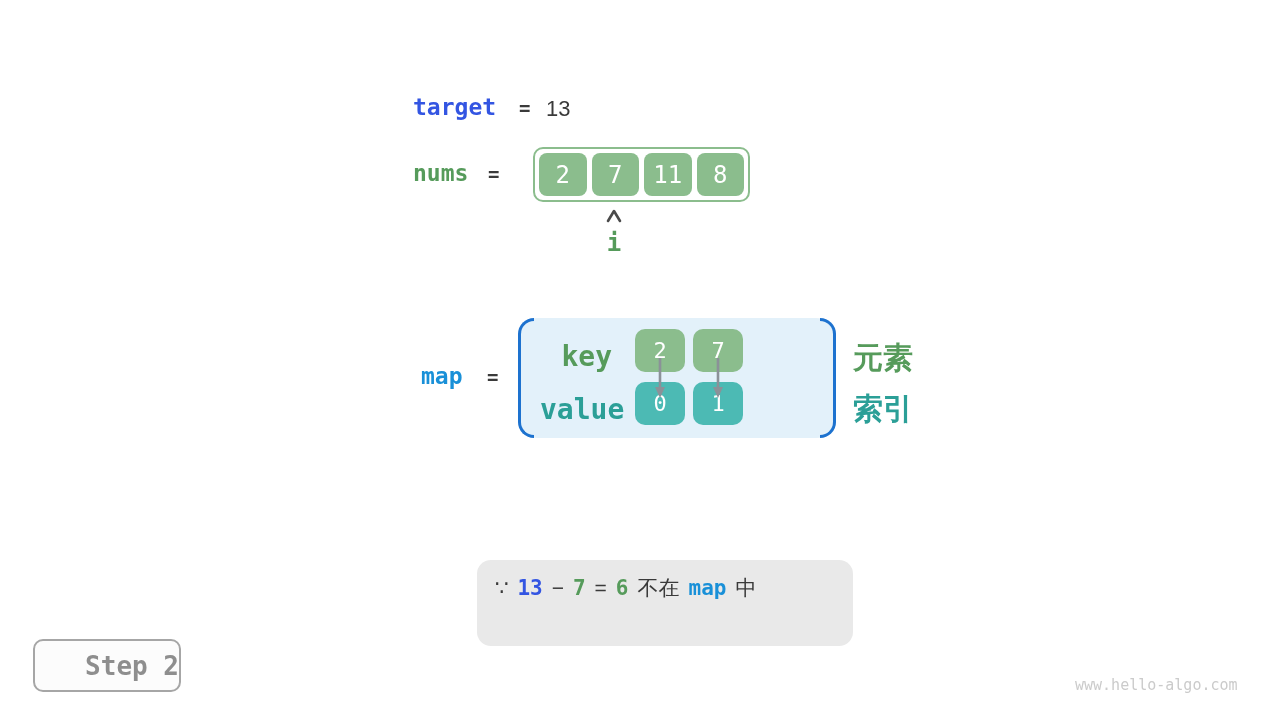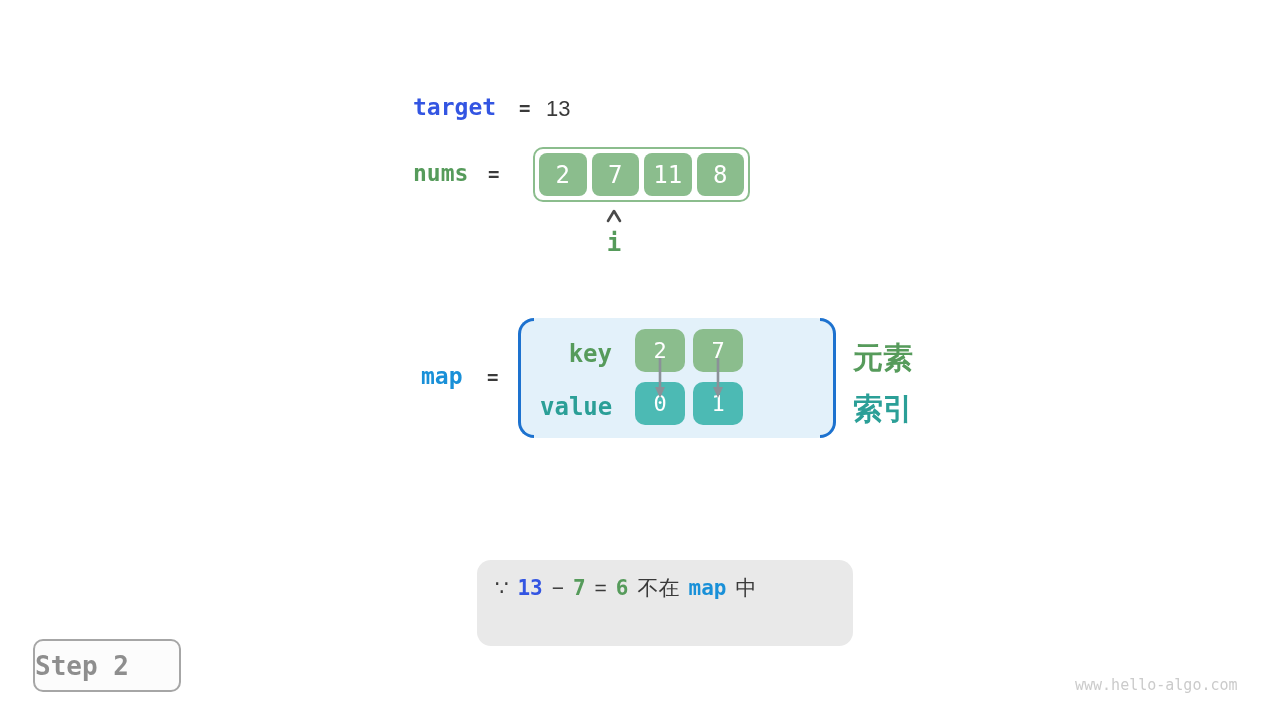--- a/index.html
+++ b/index.html
@@ -40,21 +40,21 @@
   .pointer-caret{left:606px;top:209px;width:16px;height:14px;}
   .pointer-label{left:606px;top:229px;width:16px;text-align:center;font-size:24px;color:var(--green-text);}
 
   
   .map-label{left:421px;top:363px;font-size:23px;color:var(--azure);}
   .map-eq{left:487px;top:366px;font-size:19px;font-weight:bold;color:var(--dark);}
   .map-box{left:520px;top:318px;width:314px;height:120px;background:var(--map-bg);border-radius:18px;}
   .bracket{position:absolute;top:0;bottom:0;width:16px;}
   .bracket.left{left:-2px;border:3px solid var(--bracket-blue);border-right:none;border-radius:18px 0 0 18px;}
   .bracket.right{right:-2px;border:3px solid var(--bracket-blue);border-left:none;border-radius:0 18px 18px 0;}
-  .rowlabel{position:absolute;left:20px;width:72px;text-align:right;font-size:24px;font-weight:bold;}
+  .rowlabel{position:absolute;left:20px;width:72px;text-align:right;font-size:28px;font-weight:bold;}
   .rowlabel.key{top:22px;color:var(--green-text);}
   .rowlabel.value{top:75px;color:var(--teal-text);}
   .map-cell{position:absolute;width:50px;height:43px;border-radius:10px;color:#fff;
             display:flex;align-items:center;justify-content:center;font-size:22px;}
   .map-cell.key{top:11px;background:var(--green-cell);}
   .map-cell.value{top:64px;background:var(--teal-cell);}
   .mc-0{left:115px;} .mc-1{left:173px;}
   .kv-arrow{position:absolute;width:14px;height:42px;top:40px;}
   .ka-0{left:133px;} .ka-1{left:191px;}
   .side-label{font-size:30px;font-weight:bold;}
@@ -70,21 +70,21 @@
             border-radius:14px;padding:10px 12px 0 18px;font-size:21px;color:var(--dark);}
   .note-line{line-height:36px;white-space:nowrap;}
   .note-line span{margin-right:9px;}
   .n-royal{color:var(--royal-blue);font-weight:bold;}
   .n-green{color:var(--green-text);font-weight:bold;}
   .n-azure{color:var(--azure);font-weight:bold;}
 
   
   .step-badge{left:33px;top:639px;width:148px;height:53px;border:2px solid #a6a6a6;
               border-radius:10px;background:#fcfcfc;display:flex;align-items:center;
-              justify-content:flex-start;}
+              justify-content:flex-end;}
   .step-badge span{font-size:26px;font-weight:bold;color:var(--step-gray);
                    font-family:"DejaVu Sans Mono","Liberation Mono",monospace;}
 
   
   .watermark{left:1075px;top:676px;font-size:15px;color:var(--watermark-gray);}
 </style>
 </head>
 <body>
 
 <div class="canvas">

